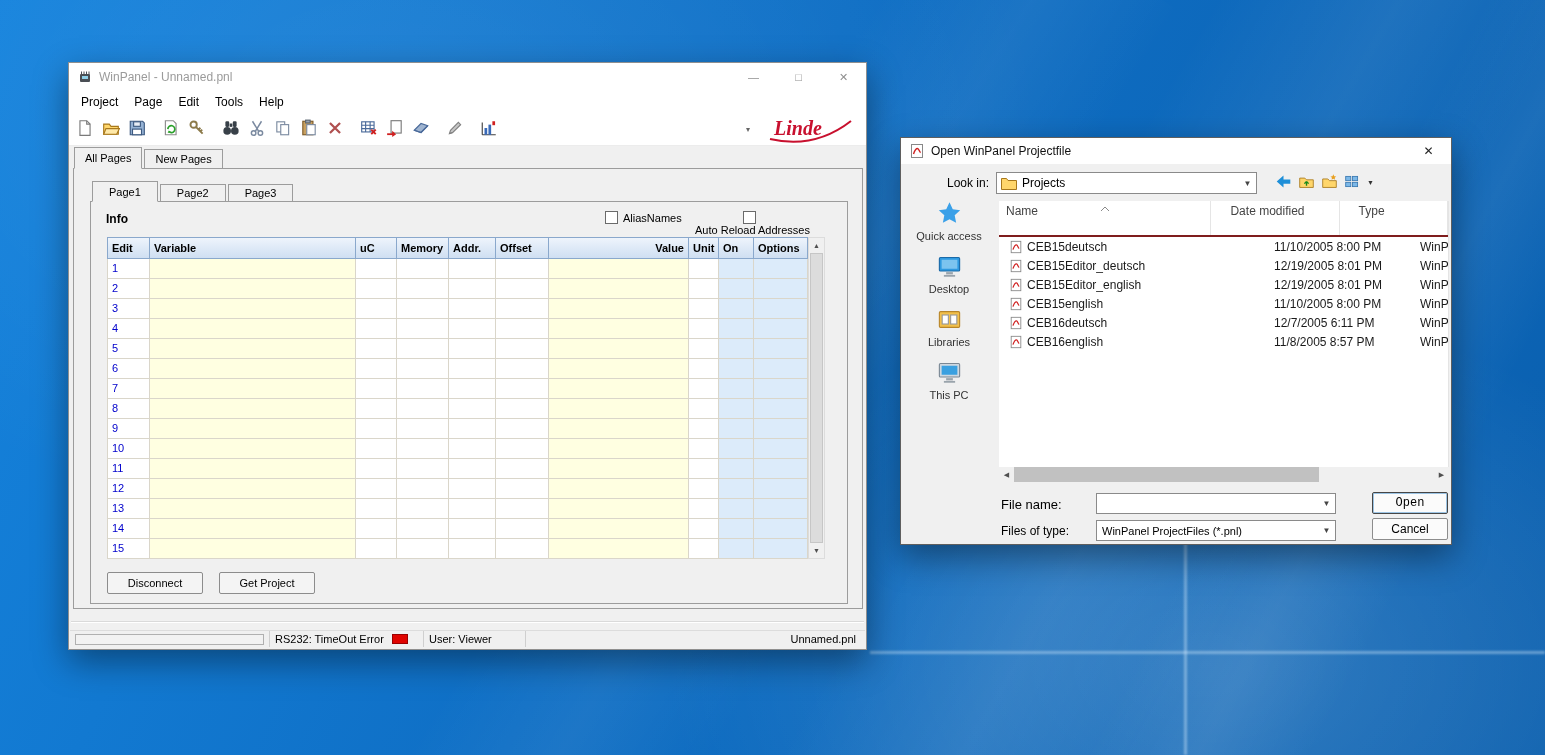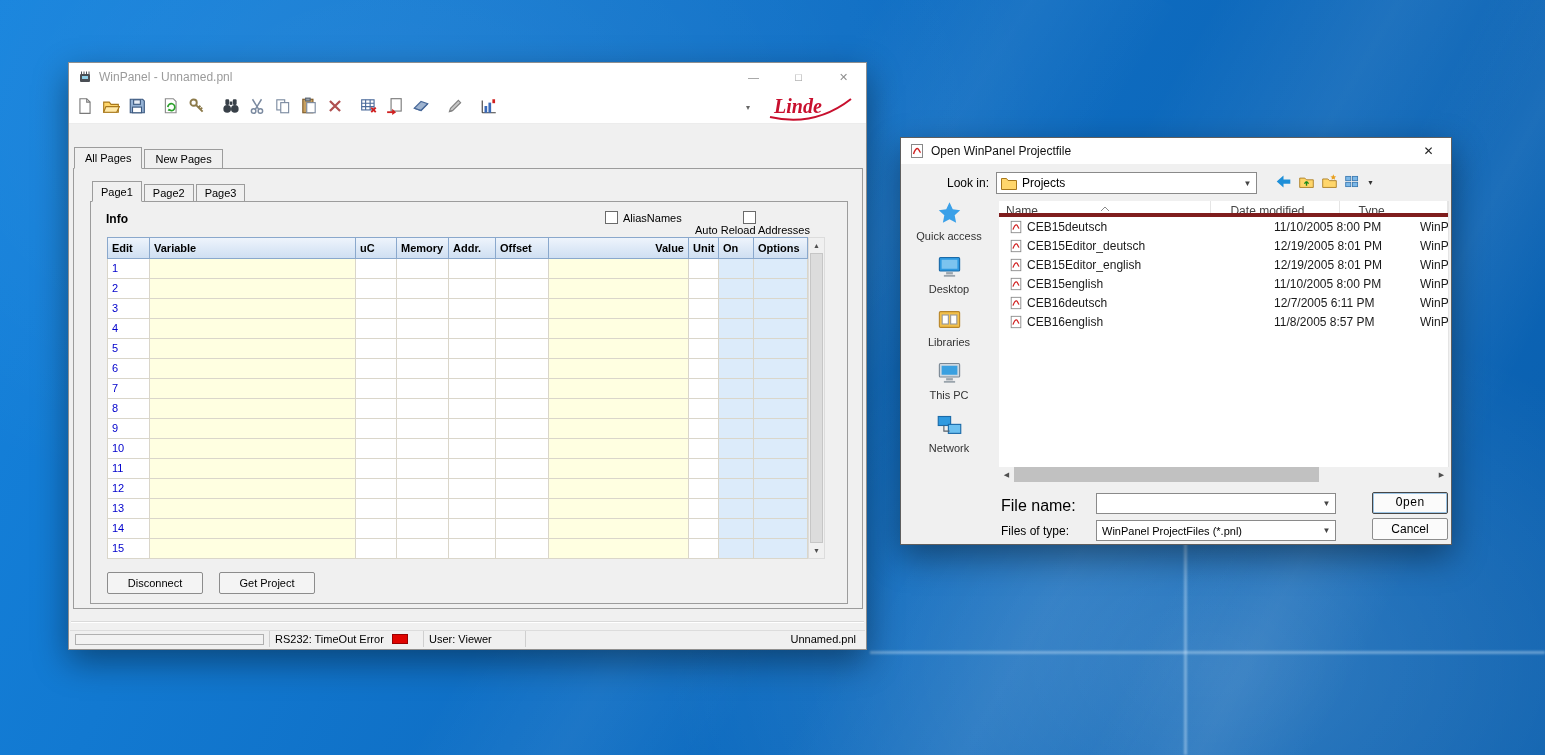--- a/index.html
+++ b/index.html
@@ -42,21 +42,21 @@
   .tbtn svg { width:18px; height:18px; }
   .tbtn.gap { margin-left:8px; }
   .tb-caret { position:absolute; right:116px; top:12px; font-size:8px; color:#666; }
   .linde-logo { position:absolute; right:12px; top:1px; }
 
   .main-tabs { position:absolute; left:5px; top:84px; height:22px; display:flex; align-items:flex-end; z-index:3; }
   .tab { height:20px; line-height:19px; padding:0 10px; font-size:11px; background:#f0f0f0; border:1px solid #9c9c9c; margin-right:2px; }
   .tab.active { height:22px; line-height:21px; border-bottom-color:#f0f0f0; }
   .wp-panel { position:absolute; left:4px; top:105px; width:790px; height:441px; background:#f0f0f0; border:1px solid #9c9c9c; }
   .page-tabs { position:absolute; left:18px; top:12px; height:21px; display:flex; align-items:flex-end; z-index:3; }
-  .ptab { height:18px; line-height:17px; padding:0 8px; font-size:11px; background:#f0f0f0; border:1px solid #9c9c9c; margin-right:2px; }
+  .ptab { height:18px; line-height:17px; padding:0 16px; font-size:11px; background:#f0f0f0; border:1px solid #9c9c9c; margin-right:2px; }
   .ptab.active { height:21px; line-height:20px; border-bottom-color:#f0f0f0; }
   .pg-panel { position:absolute; left:16px; top:32px; width:758px; height:403px; background:#f0f0f0; border:1px solid #9c9c9c; }
 
   .info-label { position:absolute; left:15px; top:10px; font-weight:bold; font-size:12px; }
   .chk-row { position:absolute; top:9px; display:flex; align-items:center; font-size:11px; }
   .chk-box { width:13px; height:13px; background:#fff; border:1px solid #6a6a6a; margin-right:5px; flex:none; }
 
   .tbl { position:absolute; left:16px; top:35px; display:flex; }
   .grid { width:701px; }
   .thead { display:flex; height:22px; }
@@ -94,35 +94,35 @@
   .nav-btn { position:absolute; top:35px; width:20px; height:20px; display:flex; align-items:center; justify-content:center; }
   .nav-btn svg { width:17px; height:17px; }
   .nav-caret { position:absolute; left:466px; top:41px; font-size:7px; color:#333; }
 
   .places { position:absolute; left:0; top:62px; width:96px; }
   .place { width:96px; height:52px; display:flex; flex-direction:column; align-items:center; justify-content:flex-start; margin-bottom:1px; }
   .place-icon { width:27px; height:27px; margin-bottom:3px; } .place-icon svg { width:27px; height:27px; }
   .place-label { font-size:11px; color:#333; text-align:center; }
 
   .dlg-list { position:absolute; left:98px; top:63px; width:450px; height:266px; background:#fff; border-right:1px solid #e4e4e4; overflow:hidden; }
-  .lh-row { display:flex; height:16px; border-bottom:4px solid #7f1d1d;gap:12px; }
+  .lh-row { display:flex; height:36px; border-bottom:2px solid #7f1d1d;gap:12px; }
   .lh { position:relative; font-size:12px; color:#444; padding:3px 0 0 7px; border-right:1px solid #e5e5e5; overflow:hidden; white-space:nowrap; }
   .lh .sort-caret { position:absolute; left:50%; top:-1px; transform:translateX(-50%); }
   .frow { display:flex; height:19px; align-items:center; font-size:12px; color:#1a1a1a; }
   .fcell-name { width:267px; display:flex; align-items:center; padding-left:10px; overflow:hidden; white-space:nowrap; }
   .ficon { width:14px; height:14px; margin-right:4px; flex:none; } .ficon svg { width:14px; height:14px; }
   .fcell-date { width:145px; padding-left:8px; overflow:hidden; white-space:nowrap; }
   .fcell-type { flex:1; padding-left:9px; overflow:hidden; white-space:nowrap; }
 
   .hscroll { position:absolute; left:98px; top:329px; width:450px; height:15px; background:#f0f0f0; display:flex; align-items:center; }
   .hs-arrow { width:15px; height:15px; display:flex; align-items:center; justify-content:center; font-size:7px; color:#505050; flex:none; }
   .hs-track { position:relative; flex:1; height:15px; }
   .hs-thumb { position:absolute; left:0; top:0; width:305px; height:15px; background:#c1c1c1; }
 
-  .fn-label { position:absolute; left:100px; top:359px; font-size:16px; }
+  .fn-label { position:absolute; left:100px; top:359px; font-size:13px; }
   .ft-label { position:absolute; left:100px; top:386px; font-size:12px; }
   .fn-combo { left:195px; top:355px; width:240px; height:21px; }
   .fn-combo input { flex:1; border:none; outline:none; height:100%; font:12px "Liberation Sans",sans-serif; padding:0 4px; background:transparent; }
   .ft-combo { left:195px; top:382px; width:240px; height:21px; font-size:11px; padding-left:5px; }
   .dlg-btn { position:absolute; left:471px; width:76px; height:22px; }
   .btn-open { top:354px; border:1px solid #464646; box-shadow:inset 0 0 0 1px #9cc4e4;font-family:Liberation Mono, monospace; }
   .btn-cancel { top:380px; }
 </style>
 </head>
 <body>
@@ -143,20 +143,27 @@
             <rect x="5" y="7" width="6" height="3" fill="#8fd0e8"></rect>
           </svg>
       </span>
       <span class="wp-title">WinPanel - Unnamed.pnl</span>
       <div class="cap-buttons">
         <div class="cap-btn">―</div>
         <div class="cap-btn">□</div>
         <div class="cap-btn">✕</div>
       </div>
     </div>
+    <div class="wp-menubar" id="menubar">
+        <div class="menu-item">Project</div>
+        <div class="menu-item">Page</div>
+        <div class="menu-item">Edit</div>
+        <div class="menu-item">Tools</div>
+        <div class="menu-item">Help</div>
+      </div>
     <div class="wp-toolbar">
       <div id="toolbar-icons" style="display:flex;align-items:center;">
           <div class="tbtn">
             <span><svg viewBox="0 0 16 16">
                 <path d="M3.5 1.5h6l3 3v10h-9z" fill="#fff" stroke="#7a7a7a"></path>
                 <path d="M9.5 1.5v3h3" fill="none" stroke="#7a7a7a"></path>
               </svg></span>
           </div>
           <div class="tbtn">
             <span><svg viewBox="0 0 16 16">
@@ -590,28 +597,20 @@
         </div>
         <div class="place">
           <div class="place-icon"><svg viewBox="0 0 24 24">
               <rect x="3" y="4" width="18" height="12" rx="1" fill="#cfd8e0" stroke="#7a8794"></rect>
               <rect x="5" y="6" width="14" height="8" fill="#3aa0e0"></rect>
               <rect x="9" y="17" width="6" height="2" fill="#9aa4ac"></rect>
               <rect x="7" y="19.5" width="10" height="1.6" fill="#9aa4ac"></rect>
             </svg></div>
           <div class="place-label">This PC</div>
         </div>
-        <div class="place">
-          <div class="place-icon"><svg viewBox="0 0 24 24">
-              <rect x="2" y="4" width="11" height="8" fill="#2f9ae0" stroke="#1a6aa8"></rect>
-              <rect x="11" y="11" width="11" height="8" fill="#6cc0f0" stroke="#1a6aa8"></rect>
-              <path d="M7 12v5h5" stroke="#55616c" fill="none"></path>
-            </svg></div>
-          <div class="place-label">Network</div>
-        </div>
       </div>
 
     <div class="dlg-list">
       <div class="lh-row" id="list-headers">
           <div class="lh" style="width: 267px;">Name<span class="sort-caret"><svg width="10" height="5" viewBox="0 0 10 5">
                 <path d="M1 5L5 1l4 4" fill="none" stroke="#8a8a8a"></path>
               </svg></span></div>
           <div class="lh" style="width: 145px;">Date modified</div>
           <div class="lh" style="width: 120px;">Type</div>
         </div>

